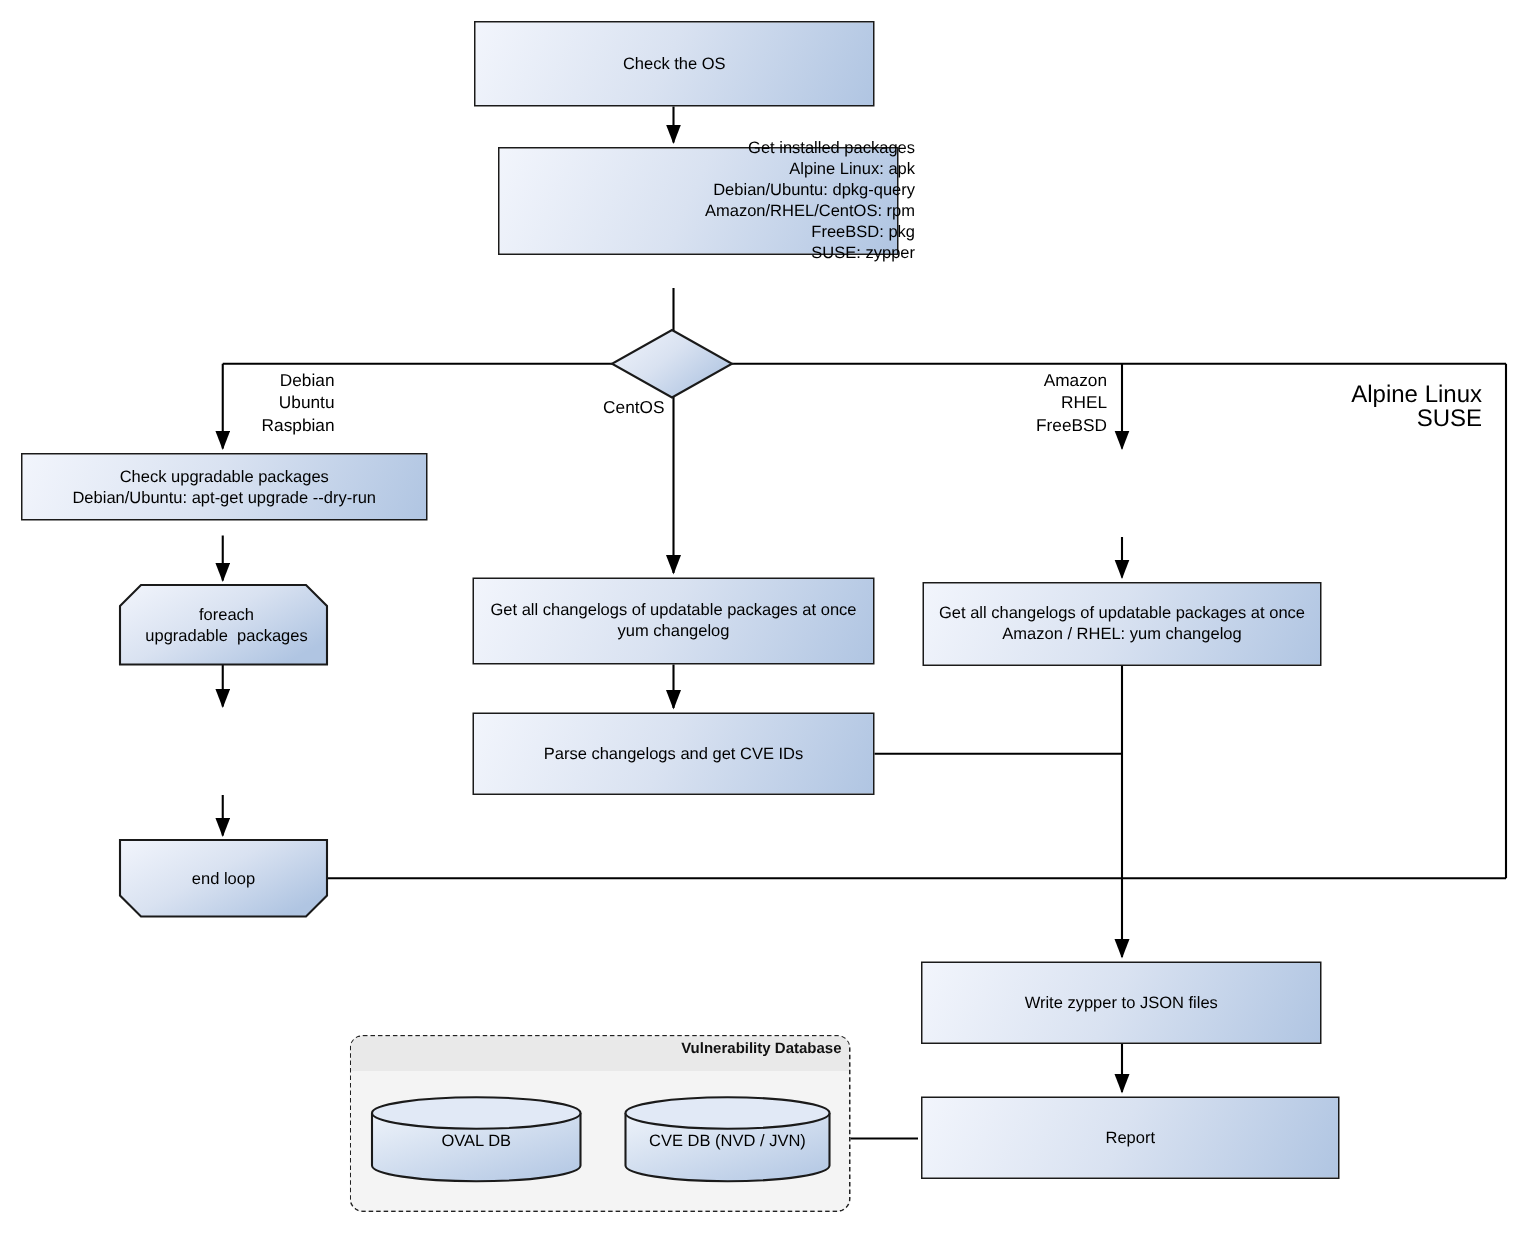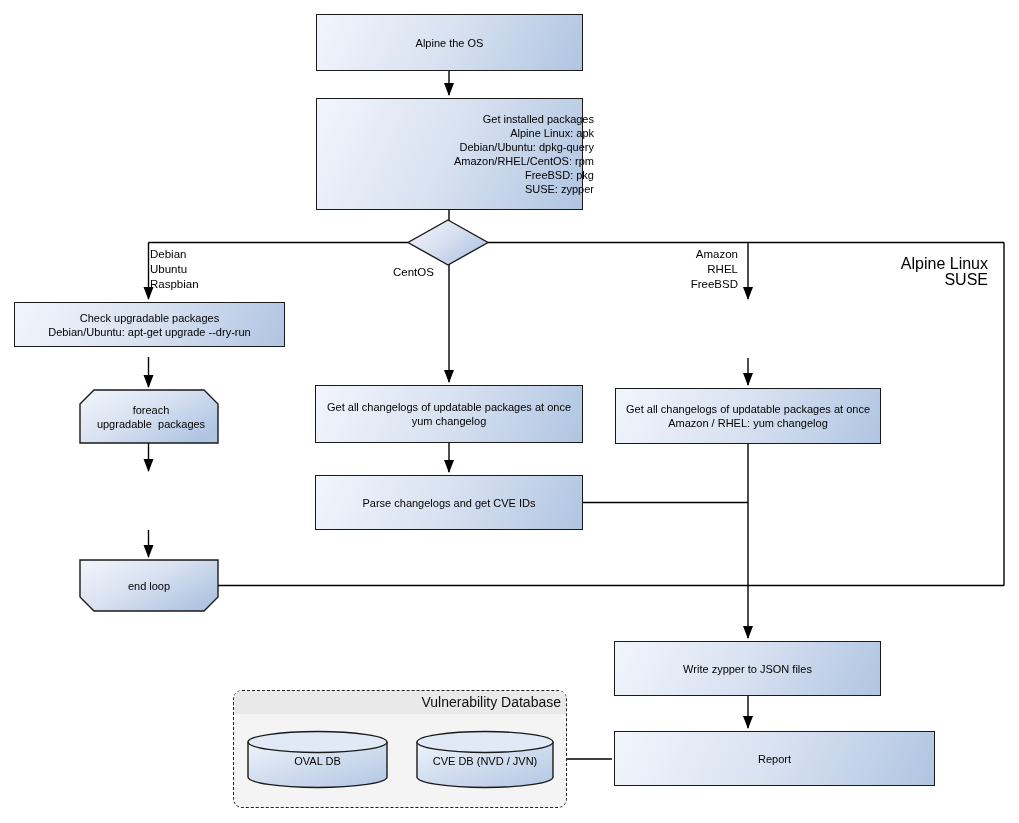--- a/index.html
+++ b/index.html
@@ -22,34 +22,34 @@
   
   .shapetext{
     position:absolute;display:flex;align-items:center;justify-content:center;
     font-size:11px;line-height:14px;z-index:4;pointer-events:none;
   }
   .shapetext span{white-space:pre;text-align:center;}
   
   .elabel{
     position:absolute;font-size:11.5px;line-height:15px;white-space:pre;z-index:3;
   }
-  .elabel.center{text-align:left;}
+  .elabel.center{text-align:right;}
   .elabel.right{text-align:right;}
   
   .dbgroup{
     position:absolute;left:233px;top:690px;width:334px;height:118px;
     box-sizing:border-box;background:#f4f4f4;border:1.6px dashed #222;
     border-radius:9px;z-index:1;
   }
   .dbheader{
     position:absolute;left:0;top:0;right:0;height:23px;
     background:#e9e9e9;border-radius:7px 7px 0 0;
   }
   .dbtitle{
-    position:absolute;right:5px;top:3px;font-size:14px;color:#111;white-space:pre;
+    position:absolute;right:5px;top:3px;font-size:10px;color:#111;white-space:pre;font-weight:bold;
   }
   svg{z-index:2;}
 </style>
 </head>
 <body>
 
 <div class="canvas">
 
   <div class="dbgroup">
     <div class="dbheader">
@@ -104,24 +104,24 @@
       <path d="M248,742 L248,777 A69.5,10.5 0 0 0 387,777 L387,742" fill="url(#cylGrad)" stroke="#1a1a1a" stroke-width="1.4"></path>
       <ellipse cx="317.5" cy="742" rx="69.5" ry="10.5" fill="#e1e9f6" stroke="#1a1a1a" stroke-width="1.4"></ellipse>
     </g>
     <g>
       <path d="M417,742 L417,777 A68,10.5 0 0 0 553,777 L553,742" fill="url(#cylGrad)" stroke="#1a1a1a" stroke-width="1.4"></path>
       <ellipse cx="485" cy="742" rx="68" ry="10.5" fill="#e1e9f6" stroke="#1a1a1a" stroke-width="1.4"></ellipse>
     </g>
   </svg>
 
   <div class="node" style="left:316px;top:14px;width:267px;height:57px">
-    <span>Alpine the OS</span>
+    <span>Check the OS</span>
   </div>
 
-  <div class="node align-right" style="left:316px;top:98px;width:267px;height:112px">
+  <div class="node align-right" style="left:332px;top:98px;width:267px;height:72px">
     <span>Get installed packages
 Alpine Linux: apk
 Debian/Ubuntu: dpkg-query
 Amazon/RHEL/CentOS: rpm
 FreeBSD: pkg
 SUSE: zypper</span>
   </div>
 
   <div class="node" style="left:14px;top:302px;width:271px;height:45px">
     <span>Check upgradable packages
@@ -141,21 +141,21 @@
 
   <div class="node" style="left:615px;top:388px;width:266px;height:56px">
     <span>Get all changelogs of updatable packages at once
 Amazon / RHEL: yum changelog</span>
   </div>
 
   <div class="node" style="left:614px;top:641px;width:267px;height:55px">
     <span>Write zypper to JSON files</span>
   </div>
 
-  <div class="node" style="left:614px;top:731px;width:321px;height:55px">
+  <div class="node" style="left:614px;top:731px;width:279px;height:55px">
     <span>Report</span>
   </div>
 
   <div class="shapetext" style="left:80px;top:390px;width:142px;height:53px">
     <span>foreach
 upgradable  packages</span>
   </div>
 
   <div class="shapetext" style="left:80px;top:560px;width:138px;height:51px">
     <span>end loop</span>

